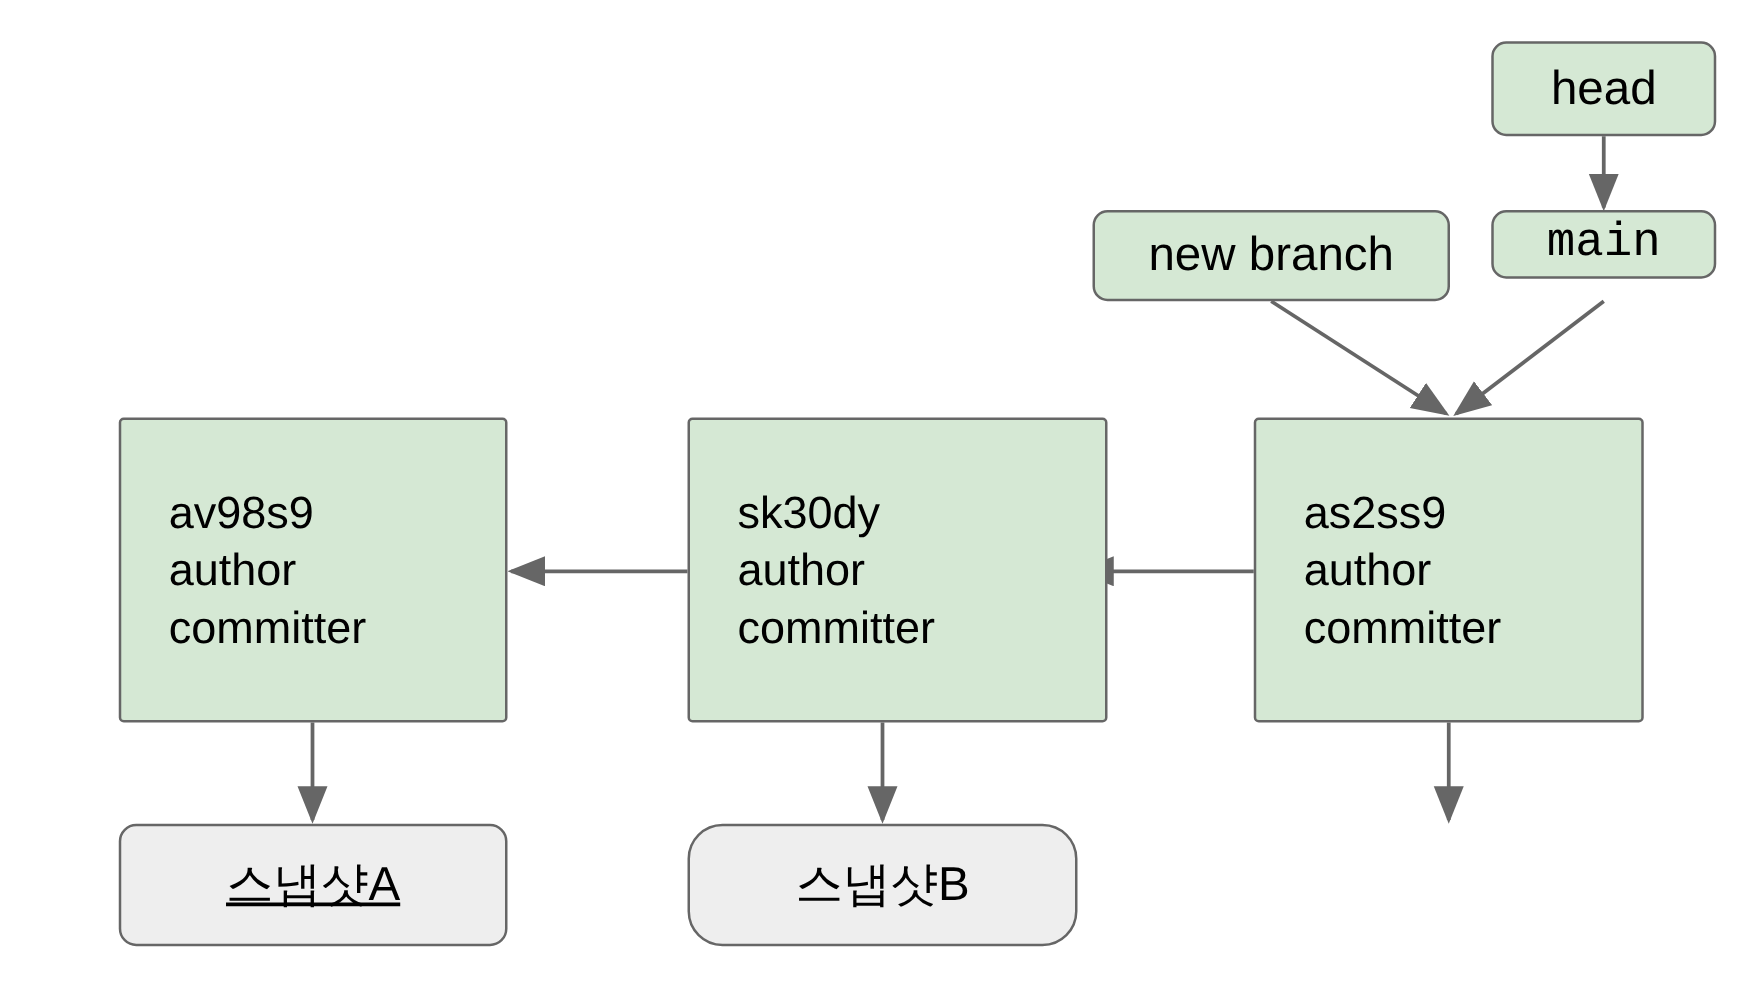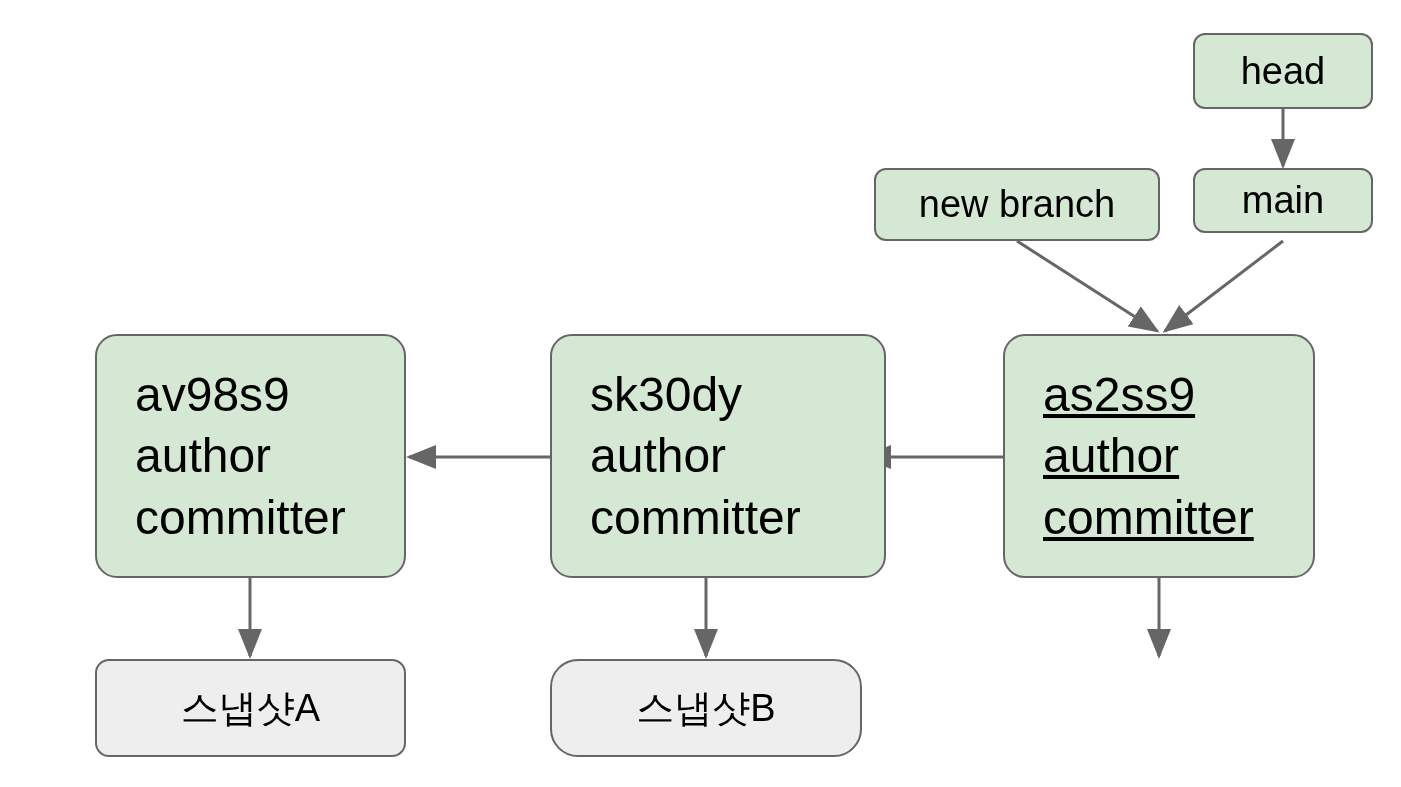--- a/index.html
+++ b/index.html
@@ -29,24 +29,24 @@
   }
   .ref-node {
     background: #d5e8d4;
     border-radius: 12px;
     justify-content: center;
     text-align: center;
     font-size: 38px;
   }
   .commit-node {
     background: #d5e8d4;
-    border-radius: 22px;
+    border-radius: 4px;
     justify-content: flex-start;
     text-align: left;
-    font-size: 48px;
+    font-size: 36px;
     padding-left: 38px;
   }
   .snapshot-node {
     background: #eeeeee;
     border-radius: 14px;
     justify-content: center;
     text-align: center;
     font-size: 38px;
   }
   .edge-layer {
@@ -76,28 +76,28 @@
         <line x1="550" y1="457" x2="409" y2="457" stroke="#666666" stroke-width="3" marker-end="url(#arrowhead)"></line>
         <line x1="1003" y1="457" x2="864" y2="457" stroke="#666666" stroke-width="3" marker-end="url(#arrowhead)"></line>
         <line x1="250" y1="578" x2="250" y2="656" stroke="#666666" stroke-width="3" marker-end="url(#arrowhead)"></line>
         <line x1="706" y1="578" x2="706" y2="656" stroke="#666666" stroke-width="3" marker-end="url(#arrowhead)"></line>
         <line x1="1159" y1="578" x2="1159" y2="656" stroke="#666666" stroke-width="3" marker-end="url(#arrowhead)"></line>
       </g>
   </svg>
 
   <div class="node ref-node" style="left: 1193px; top: 33px; width: 180px; height: 76px;">head</div>
   <div class="node ref-node" style="left: 874px; top: 168px; width: 286px; height: 73px;">new branch</div>
-  <div class="node ref-node" style="left: 1193px; top: 168px; width: 180px; height: 65px;">main</div>
+  <div class="node ref-node" style="left: 1193px; top: 168px; width: 180px; height: 55px; font-family: Liberation Mono, monospace;">main</div>
 
   <div class="node commit-node" style="left: 95px; top: 334px; width: 311px; height: 244px;">av98s9
 author
 committer</div>
   <div class="node commit-node" style="left: 550px; top: 334px; width: 336px; height: 244px;">sk30dy
 author
 committer</div>
-  <div class="node commit-node" style="left: 1003px; top: 334px; width: 312px; height: 244px; text-decoration: underline;">as2ss9
+  <div class="node commit-node" style="left: 1003px; top: 334px; width: 312px; height: 244px;">as2ss9
 author
 committer</div>
 
-  <div class="node snapshot-node" style="left: 95px; top: 659px; width: 311px; height: 98px;">스냅샷A</div>
+  <div class="node snapshot-node" style="left: 95px; top: 659px; width: 311px; height: 98px; text-decoration: underline;">스냅샷A</div>
   <div class="node snapshot-node" style="left: 550px; top: 659px; width: 312px; height: 98px; border-radius: 28px;">스냅샷B</div>
 
 </div>
 
 </body></html>

